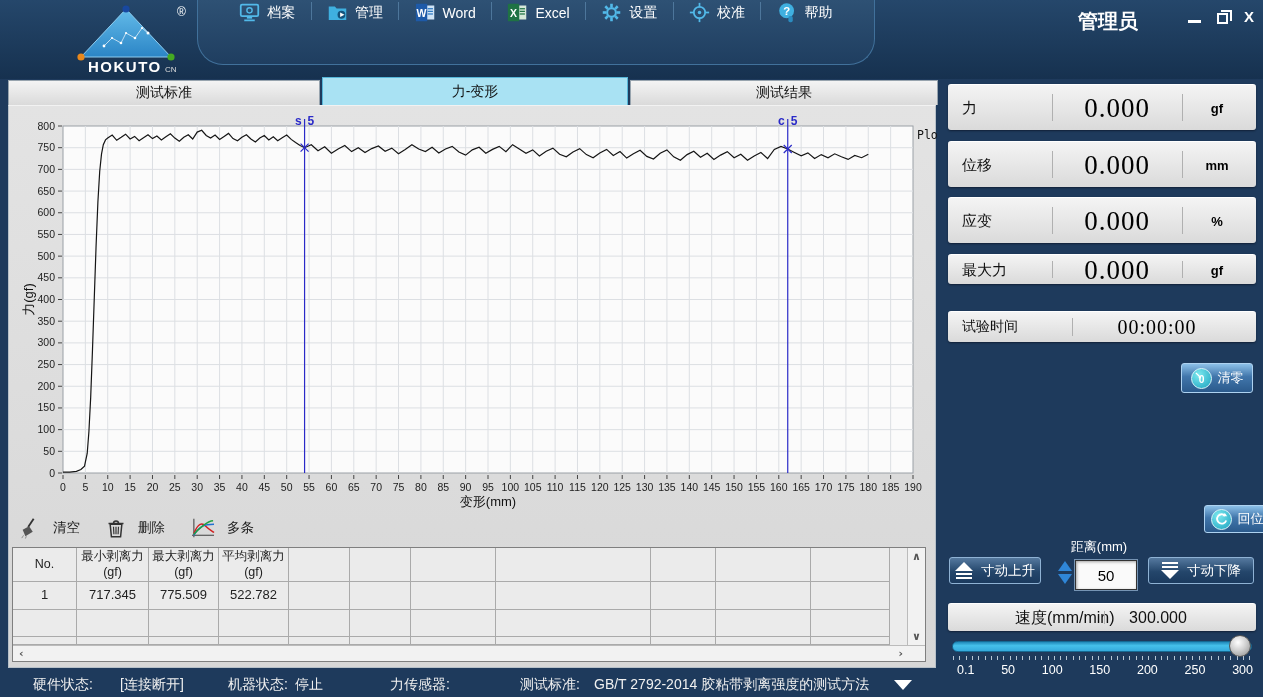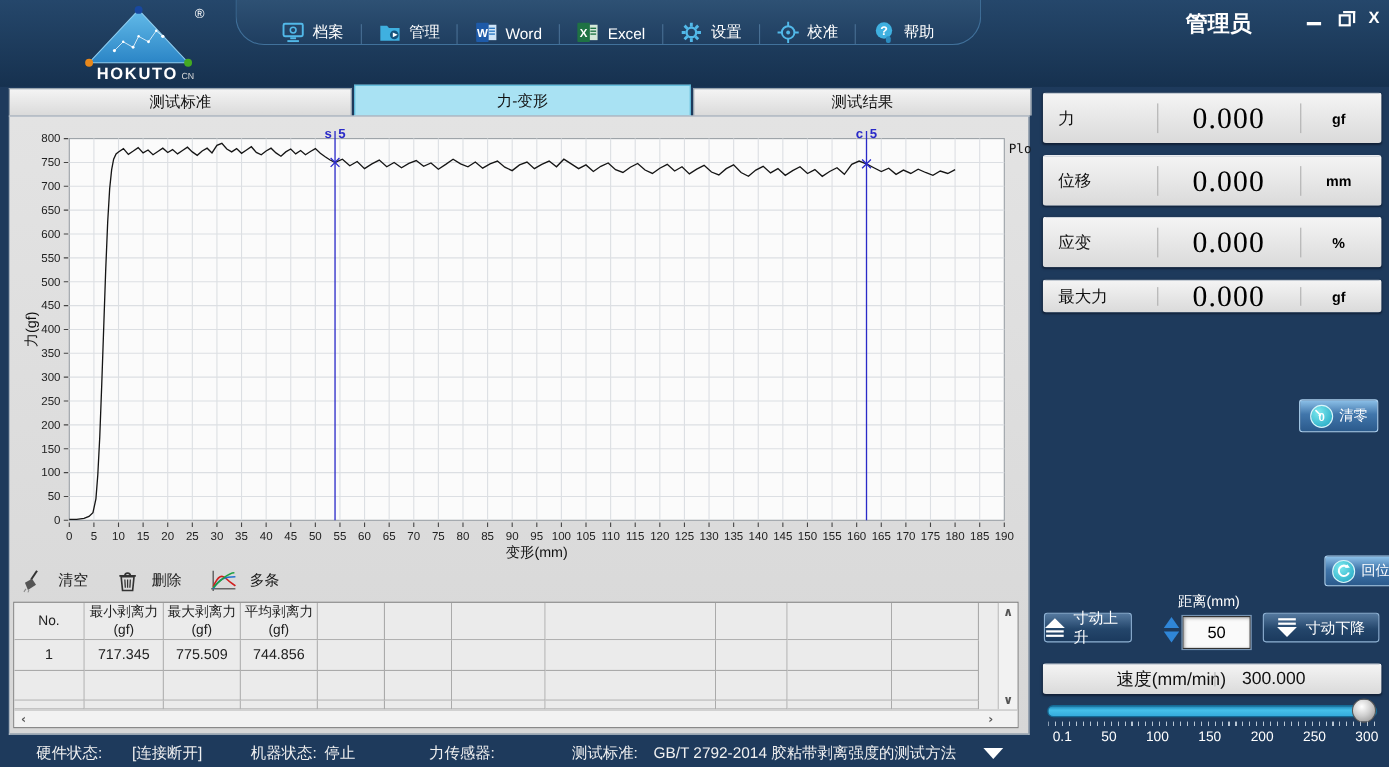--- a/index.html
+++ b/index.html
@@ -1,18 +1,18 @@
 <!DOCTYPE html>
 <html><head>
 <meta charset="utf-8">
 <style>
 *{margin:0;padding:0;box-sizing:border-box}
 html,body{width:1263px;height:697px;overflow:hidden;background:#1e3a5c;font-family:"Liberation Sans","DejaVu Sans",sans-serif}
 #topbar{position:absolute;left:0;top:0;width:1263px;height:79px;background:linear-gradient(180deg,#25476b,#16314f)}
-#menupanel{position:absolute;left:214px;top:0;width:678px;height:41px;background:linear-gradient(180deg,#2e5174,#1f3e60);border:1px solid #41719b;border-top:none;border-radius:0 0 26px 26px;display:flex;align-items:flex-end;justify-content:space-evenly;padding:2px 26px 0}
+#menupanel{position:absolute;left:197px;top:0;width:678px;height:65px;background:linear-gradient(180deg,#2e5174,#1f3e60);border:1px solid #41719b;border-top:none;border-radius:0 0 26px 26px;display:flex;align-items:flex-start;justify-content:space-evenly;padding:2px 26px 0}
 .menu-item{display:flex;align-items:center;gap:7px;color:#fff;font-size:14px}
 .menu-sep{width:1px;height:18px;background:rgba(130,180,220,.4)}
 #user{position:absolute;left:1078px;top:8px;color:#fff;font-size:20px;font-weight:bold}
 #winctl{position:absolute;left:1188px;top:8px;display:flex;gap:16px;align-items:center;height:18px}
 .wmin{width:13px;height:3px;background:#fff;margin-top:8px}
 .wmax{width:11px;height:11px;border:2px solid #fff;position:relative;margin-top:3px}
 .wmax:before{content:"";position:absolute;left:2px;top:-5px;width:9px;height:9px;border:2px solid #fff;border-bottom:none;border-left:none}
 .wclose{color:#fff;font-size:15px;font-weight:bold;line-height:18px}
 #logo{position:absolute;left:64px;top:2px}
 .tab{position:absolute;font-size:14px;color:#111;display:flex;align-items:center;justify-content:center;background:linear-gradient(180deg,#f4f4f4,#dadada);border:1px solid #98a4ae;border-bottom:none}
@@ -429,21 +429,21 @@
         <div class="tc"></div>
         <div class="tc"></div>
         <div class="tc"></div>
         <div class="tc"></div>
         <div class="tc"></div>
         <div class="tc"></div>
         <div class="tc"></div>
         <div class="tc val">1</div>
         <div class="tc val">717.345</div>
         <div class="tc val">775.509</div>
-        <div class="tc val">744.856</div>
+        <div class="tc val">522.782</div>
         <div class="tc val"></div>
         <div class="tc val"></div>
         <div class="tc val"></div>
         <div class="tc val"></div>
         <div class="tc val"></div>
         <div class="tc val"></div>
         <div class="tc val"></div>
         <div class="tc"></div>
         <div class="tc"></div>
         <div class="tc"></div>
@@ -500,20 +500,25 @@
       <div class="div2"></div>
     <span class="unit">%</span>
   </div>
   <div class="card" style="top:174px;height:30px">
     <span class="lbl">最大力</span>
       <div class="div1"></div>
     <span class="val">0.000</span>
       <div class="div2"></div>
     <span class="unit">gf</span>
   </div>
+  <div class="card" style="top:231px;height:31px">
+    <span class="lbl" style="font-size:14px">试验时间</span>
+    <div class="div1" style="left:124px"></div>
+    <span class="val" style="left:124px;width:170px;font-size:20px">00:00:00</span>
+  </div>
 
 
   <div class="bluebtn" style="left:237px;top:283px;width:72px;height:30px">
     <span class="cicon">
         <svg width="15" height="15" viewBox="0 0 16 16">
           <text x="8" y="12.5" font-size="11" font-weight="bold" fill="#fff" text-anchor="middle" font-family="Liberation Sans">0</text>
           <line x1="2" y1="2" x2="7" y2="7" stroke="#fff" stroke-width="1.5"></line>
           <polygon points="7.5,8 4.5,7.5 7,5" fill="#fff"></polygon>
         </svg>
       </span>
@@ -523,21 +528,21 @@
     <span class="cicon">
         <svg width="15" height="15" viewBox="0 0 16 16">
           <path d="M12 4 A5 5 0 1 0 13 9" fill="none" stroke="#fff" stroke-width="2"></path>
           <polygon points="9,4.5 14,4.5 11.5,1" fill="#fff"></polygon>
         </svg>
       </span>
     <span>回位</span>
   </div>
 
   <div id="distlabel">距离(mm)</div>
-  <div class="darkbtn" style="left:5px;top:477px;width:80px;height:27px">
+  <div class="darkbtn" style="left:5px;top:477px;width:92px;height:27px">
     <span class="jogicon">
         <span class="jtri-up"></span>
         <span class="jline"></span>
         <span class="jline"></span>
       </span>
     <span>寸动上升</span>
   </div>
   <div id="spinner">
       <span class="sp-up"></span>
       <span class="sp-down"></span>

